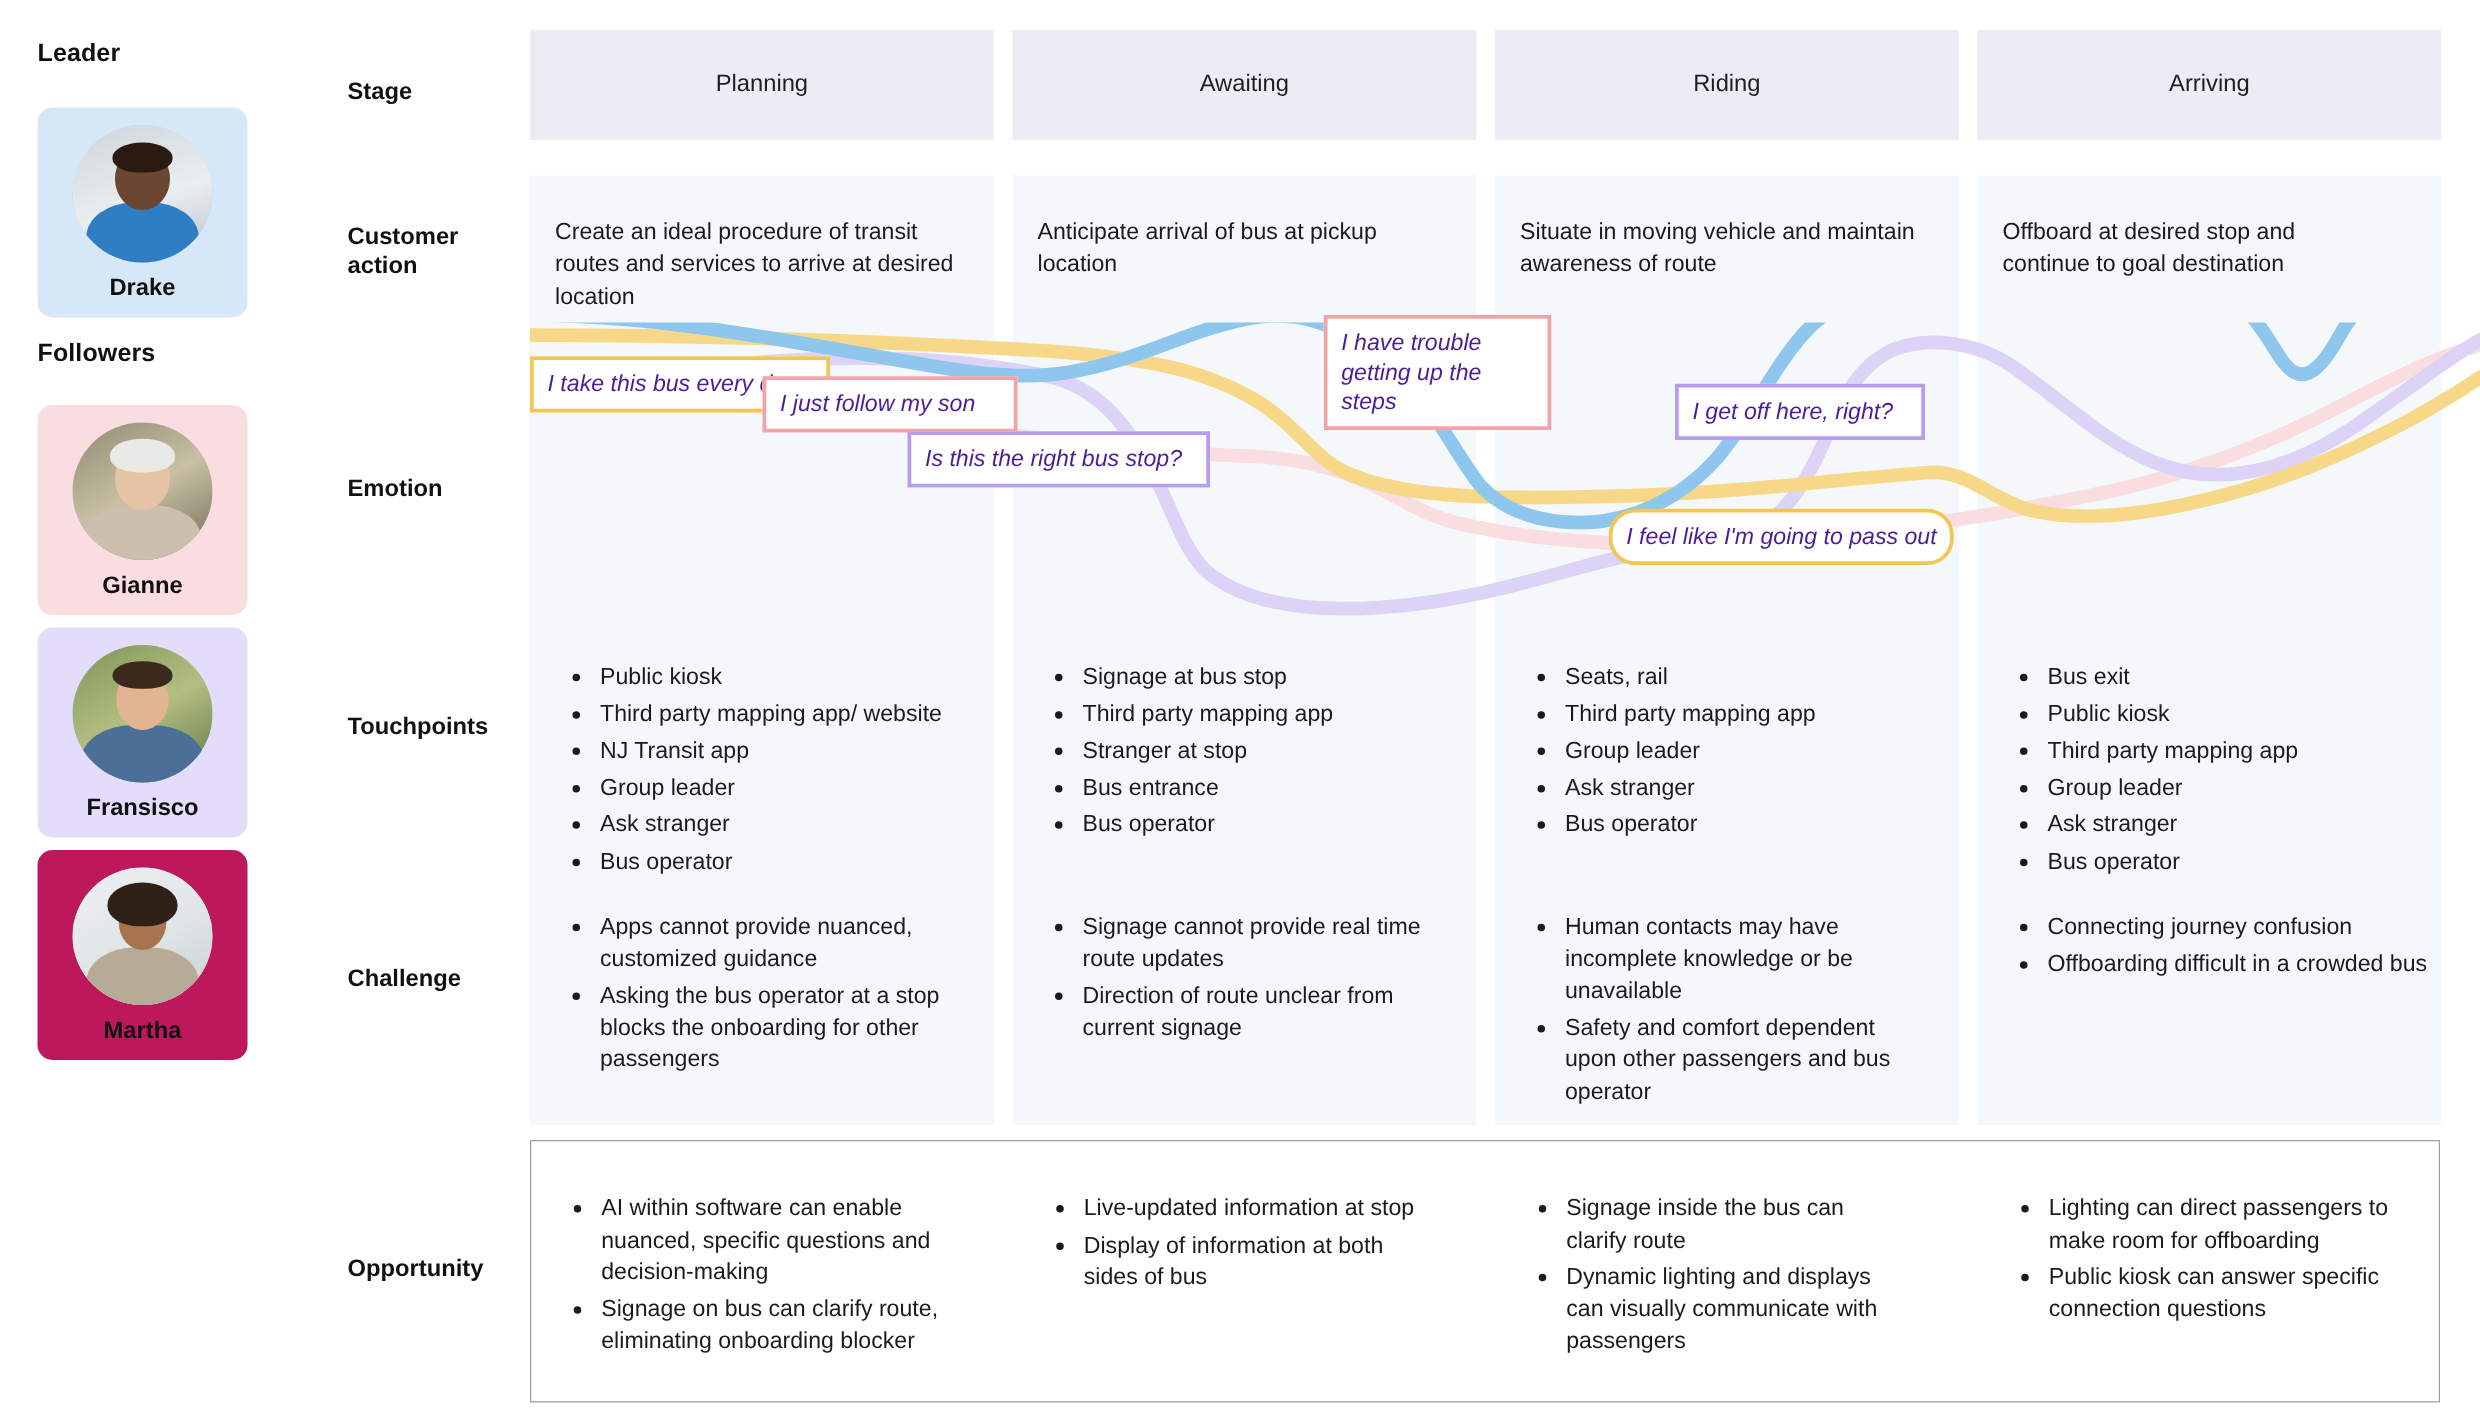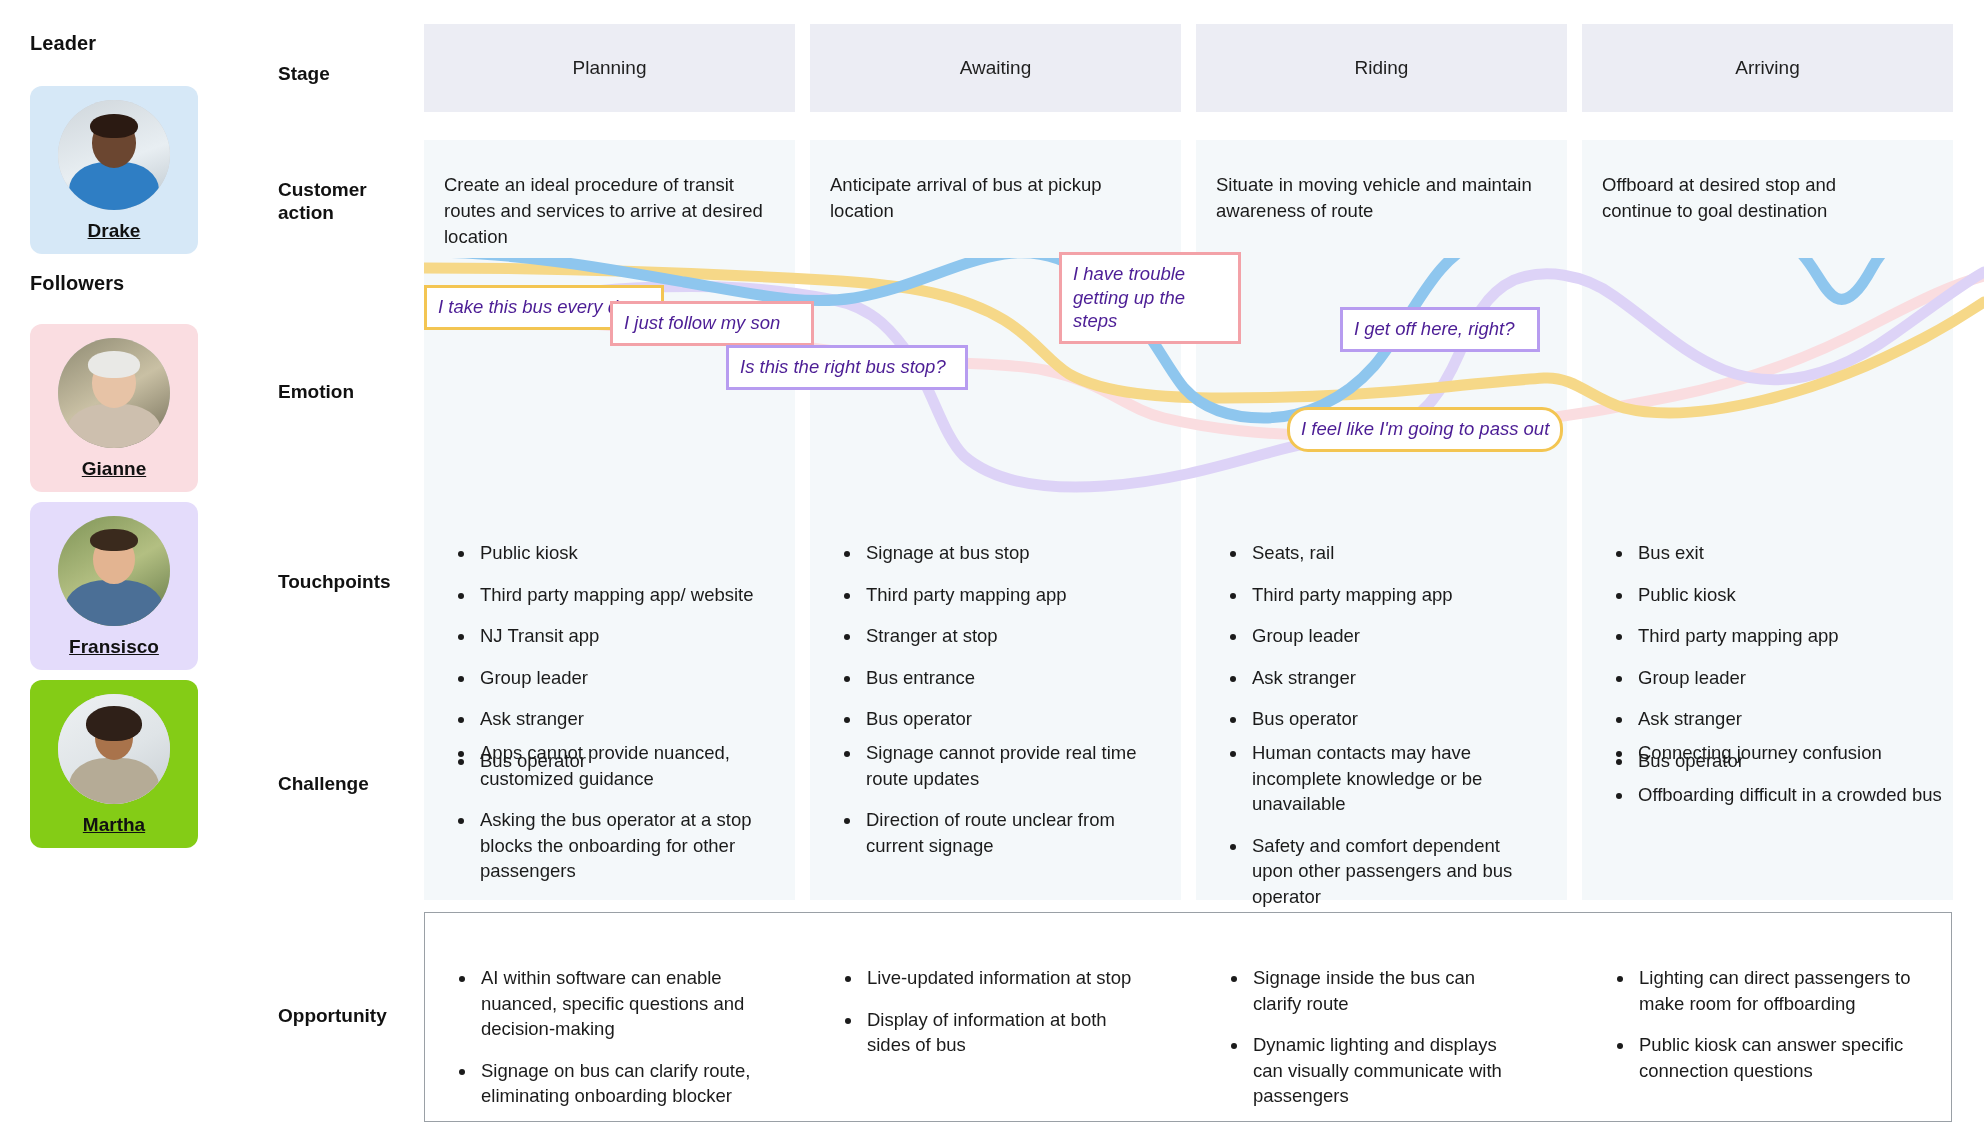--- a/index.html
+++ b/index.html
@@ -46,21 +46,20 @@
     overflow: hidden;
     position: relative;
     background: #c9ccd1;
   }
   .persona-name {
     margin-top: 10px;
     margin-bottom: 12px;
     font-size: 19px;
     font-weight: bold;
     color: #111;
-    text-decoration: underline;
   }
 
   
   .ph-bg { position:absolute; inset:0; }
   .ph-head { position:absolute; border-radius:50%; }
   .ph-body { position:absolute; border-radius:42% 42% 0 0; }
   .ph-hair { position:absolute; border-radius:50% 50% 45% 45%; }
 
   
   .row-label {
@@ -93,21 +92,21 @@
     line-height: 1.40;
     color: #1b1b1b;
   }
   .bullets {
     margin: 0;
     padding-left: 26px;
     font-size: 18.5px;
     line-height: 1.38;
     color: #1b1b1b;
   }
-  .bullets li { margin: 16px 0 1px 0; padding-left: 4px; }
+  .bullets li { margin: 4px 0 1px 0; padding-left: 4px; }
 
   
   #emotion-band {
     position: absolute;
     left: 424px; top: 258px;
     width: 1560px; height: 248px;
   }
   #emotion-svg { position: absolute; inset: 0; }
 
   .quote {
@@ -169,21 +168,21 @@
     <div class="persona-card" style="top:502px; height:168px; background:#e4dcfb;">
       <div class="persona-photo">
         <div class="ph-bg" style="background:linear-gradient(150deg,#7f9457 0%,#b3bf82 50%,#5e7343 100%);"></div>
         <div class="ph-body" style="left:6%; top:58%; width:88%; height:60%; background:#4b6f96;"></div>
         <div class="ph-head" style="left:31%; top:17%; width:38%; height:45%; background:#e3b491;"></div>
         <div class="ph-hair" style="left:29%; top:12%; width:42%; height:20%; background:#3a2a1d;"></div>
       </div>
       <div class="persona-name">Fransisco</div>
     </div>
 
-    <div class="persona-card" style="top:680px; height:168px; background:#84cc16;">
+    <div class="persona-card" style="top:680px; height:168px; background:#be185d;">
       <div class="persona-photo">
         <div class="ph-bg" style="background:linear-gradient(150deg,#eef1f3 0%,#dfe4e7 55%,#c8ced3 100%);"></div>
         <div class="ph-body" style="left:10%; top:58%; width:80%; height:60%; background:#b5ab96;"></div>
         <div class="ph-head" style="left:33%; top:20%; width:34%; height:40%; background:#a9734b;"></div>
         <div class="ph-hair" style="left:25%; top:11%; width:50%; height:32%; background:#2f2018;"></div>
       </div>
       <div class="persona-name">Martha</div>
     </div>
   </div>
 

